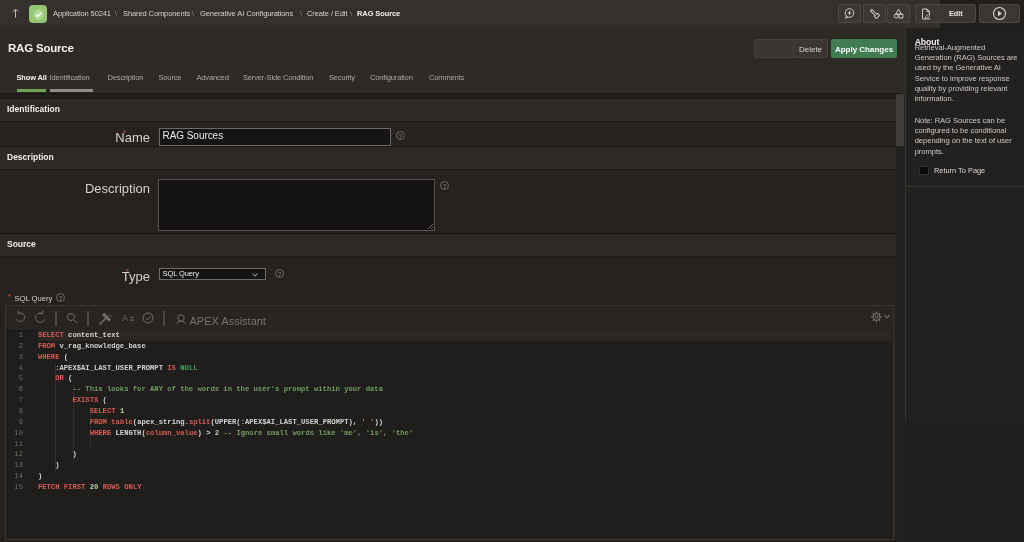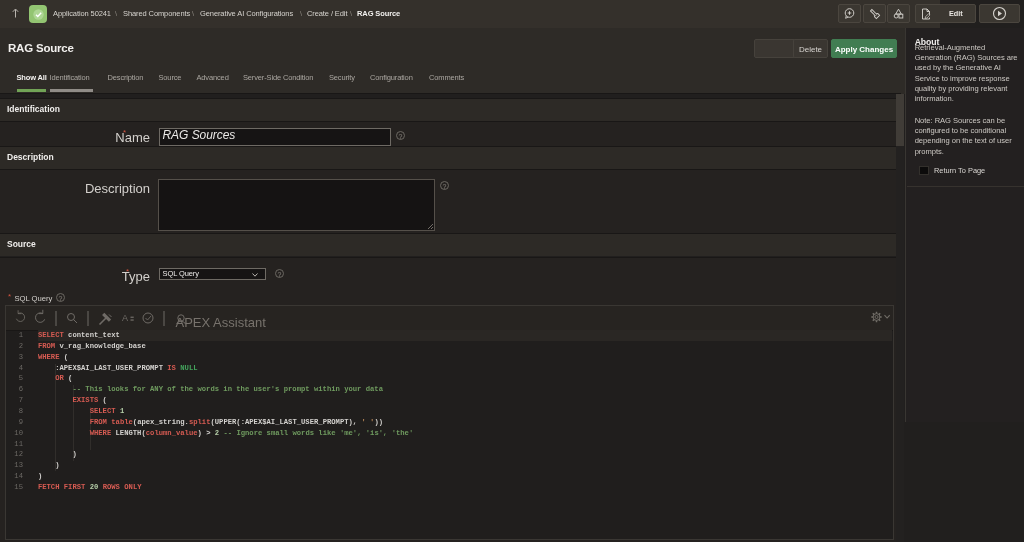--- a/index.html
+++ b/index.html
@@ -36,21 +36,21 @@
 #sideTop { position:absolute; left:905px; top:28px; width:119px; height:65.5px; background:#232020; }
 
 
 .secbar { position:absolute; left:0; width:896px; height:23px; background:#2d2a26; border-top:1px solid #191716; }
 .secbar span { position:absolute; left:7px; top:5px; font-size:8.5px; font-weight:bold; color:#f0eeec; }
 .secbody { position:absolute; left:0; width:896px; background:#252220; border-top:1px solid #191716; }
 .flabel { position:absolute; font-size:13px; color:#d3d0cc; text-align:right; }
 .req { color:#d4543e; font-size:8px; }
 .helpc { position:absolute; width:9px; height:9px; border:1px solid #6b6761; border-radius:50%; color:#8a857f; font-size:7px; text-align:center; line-height:9px; }
 
-#nameInput { position:absolute; left:158.5px; top:6px; width:232px; height:17.5px; background:#161414; border:1px solid #6e6a64; color:#eceae8; font-size:12px; line-height:13px; padding-left:3px; letter-spacing:-0.05px;font-style:italic; }
+#nameInput { position:absolute; left:158.5px; top:6px; width:232px; height:17.5px; background:#161414; border:1px solid #6e6a64; color:#eceae8; font-size:10px; line-height:13px; padding-left:3px; letter-spacing:-0.05px; }
 #descTA { position:absolute; left:158px; top:8.5px; width:277px; height:52px; background:#151313; border:1px solid #55504a; }
 #typeSel { position:absolute; left:158.5px; top:10.5px; width:107px; height:12px; background:#161414; border:1px solid #6e6a64; color:#eceae8; font-size:7.5px; line-height:10.5px; padding-left:3px; letter-spacing:-0.1px; }
 
 
 #editor { position:absolute; left:4.5px; top:305px; width:889px; height:235px; background:#201e1d; border:1px solid #3a3733; }
 #etoolbar { position:absolute; left:0; top:0; width:100%; height:25px; background:#272421; border-bottom:1px solid #191716; }
 #ecode { position:absolute; left:0; top:25px; width:100%; bottom:0; font-family:"Liberation Mono",monospace; font-size:7.2px; font-weight:bold; }
 .cl { position:absolute; left:0; width:100%; height:10.66px; white-space:pre; }
 .ln { position:absolute; width:17.5px; text-align:right; color:#6c6965; font-weight:normal; letter-spacing:0; }
 .ct { position:absolute; left:32.4px; }
@@ -203,21 +203,21 @@
             <rect x="122.5" y="13.4" width="3.2" height="1.3" fill="#6f6b66" stroke="none"></rect>
           <circle cx="140" cy="12" r="5"></circle>
             <path d="M137.5 12 l2 2 3.5 -4" stroke-width="0.9"></path>
           <line x1="156" y1="5" x2="156" y2="20"></line>
         </g>
       </svg>
       <svg width="14" height="14" viewBox="0 0 14 14" style="position:absolute;left:168px;top:6px;">
           <circle cx="7" cy="6" r="3.2" stroke="#6f6b66" fill="none"></circle>
           <path d="M2.5 12 a5 5 0 0 1 9 0" stroke="#6f6b66" fill="none"></path>
         </svg>
-      <span style="position:absolute;left:170px;top:8.5px;font-size:13px;color:#77726c;">APEX Assistant</span>
+      <span style="position:absolute;left:184px;top:8.5px;font-size:11px;color:#77726c;">APEX Assistant</span>
       <svg width="22" height="12" viewBox="0 0 22 12" style="position:absolute;right:3px;top:5px;">
           <g stroke="#716d67" fill="none">
             <circle cx="8.5" cy="6" r="3.4" stroke-width="1"></circle>
             <circle cx="8.5" cy="6" r="1.5" stroke-width="0.9"></circle>
             <path d="M11.90 6.00 L13.70 6.00 M10.90 8.40 L12.18 9.68 M8.50 9.40 L8.50 11.20 M6.10 8.40 L4.82 9.68 M5.10 6.00 L3.30 6.00 M6.10 3.60 L4.82 2.32 M8.50 2.60 L8.50 0.80 M10.90 3.60 L12.18 2.32" stroke-width="1.5"></path>
             <path d="M16.5 4.2 l2.6 2.8 2.6 -2.8" stroke-width="1.1"></path>
           </g>
         </svg>
     </div>
     <div id="line1hl"></div>

